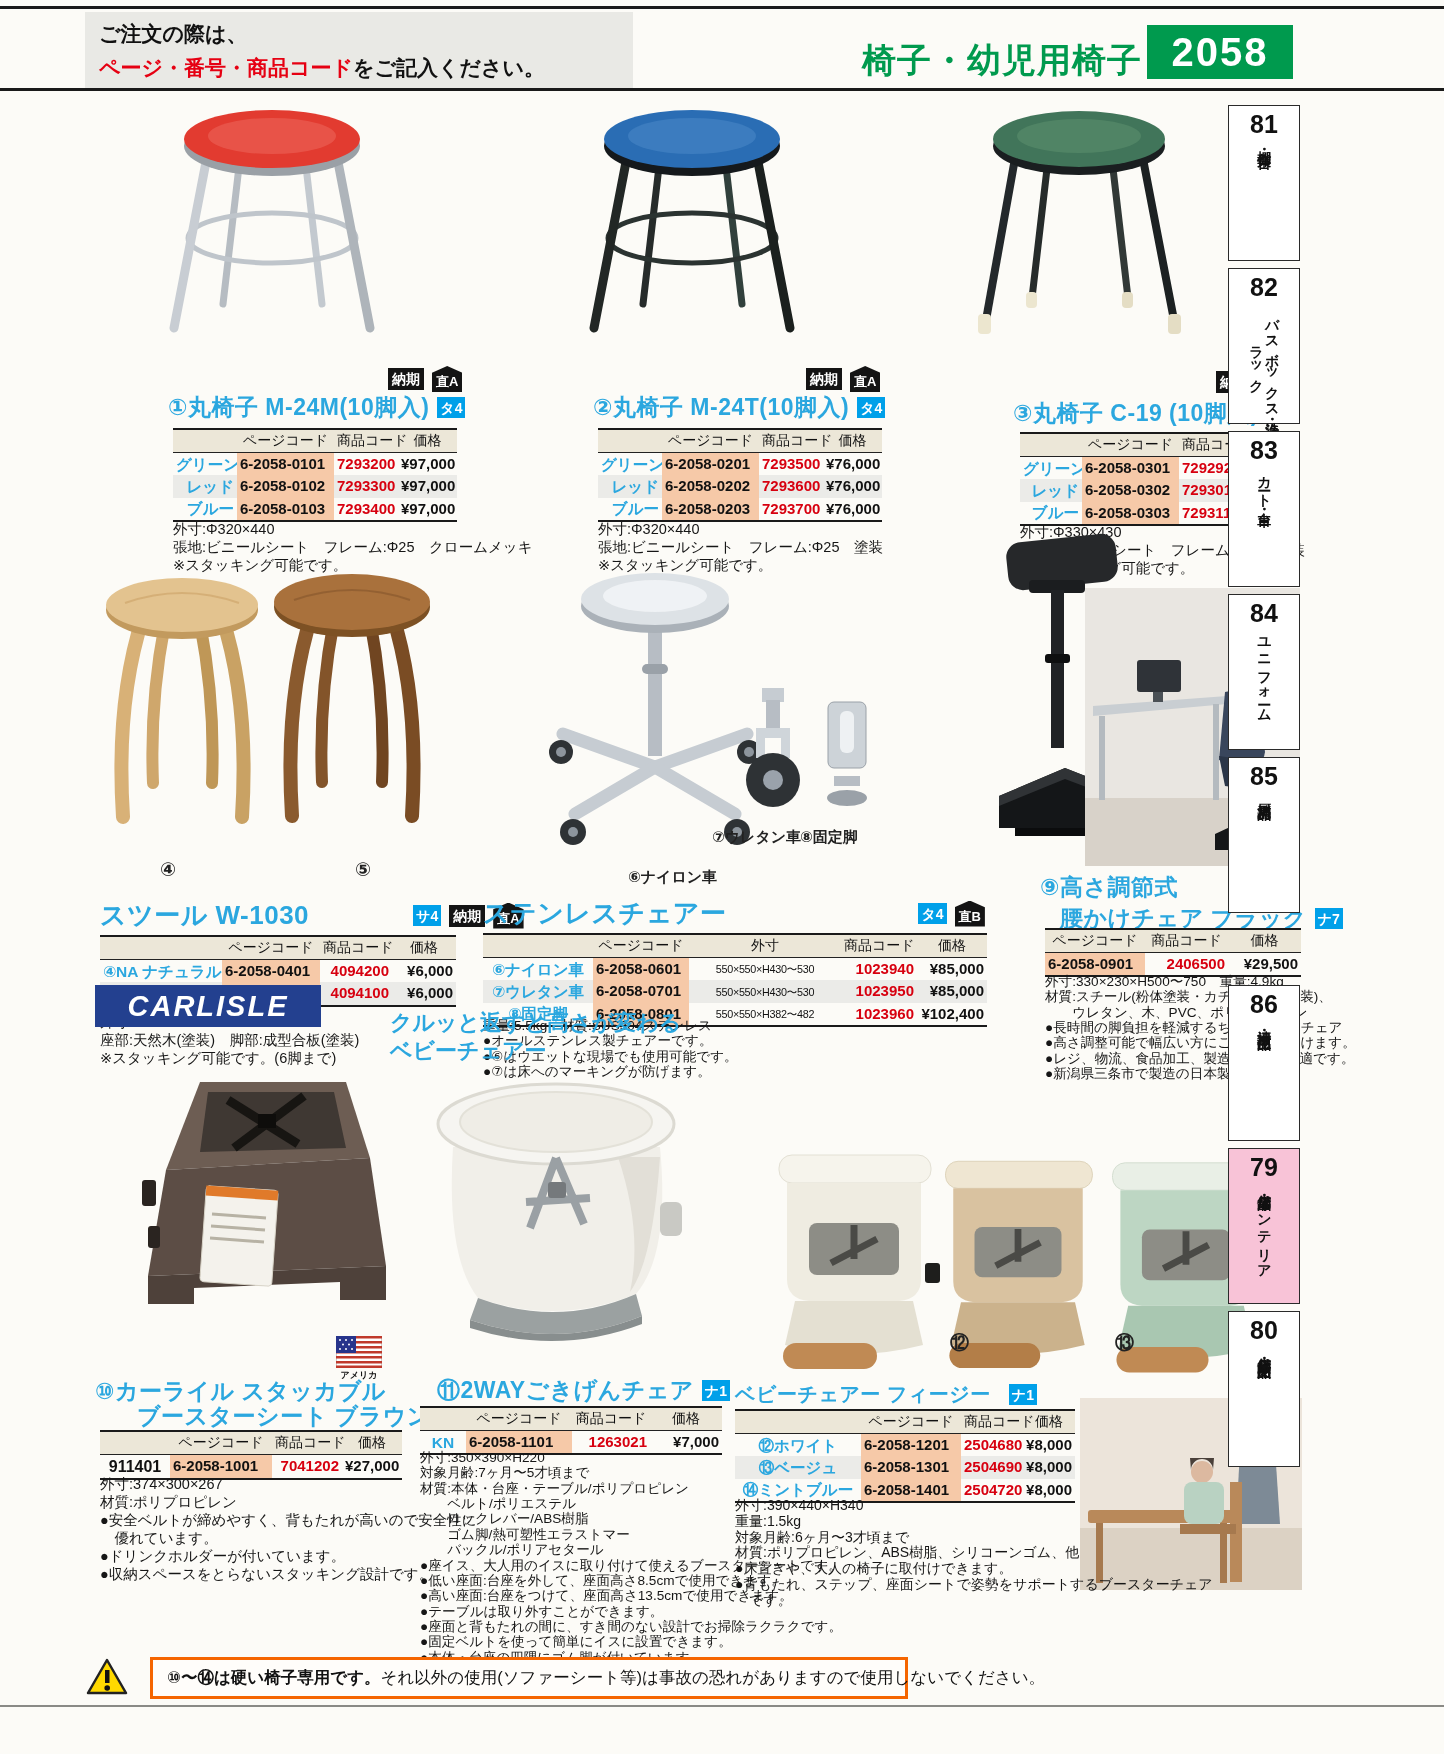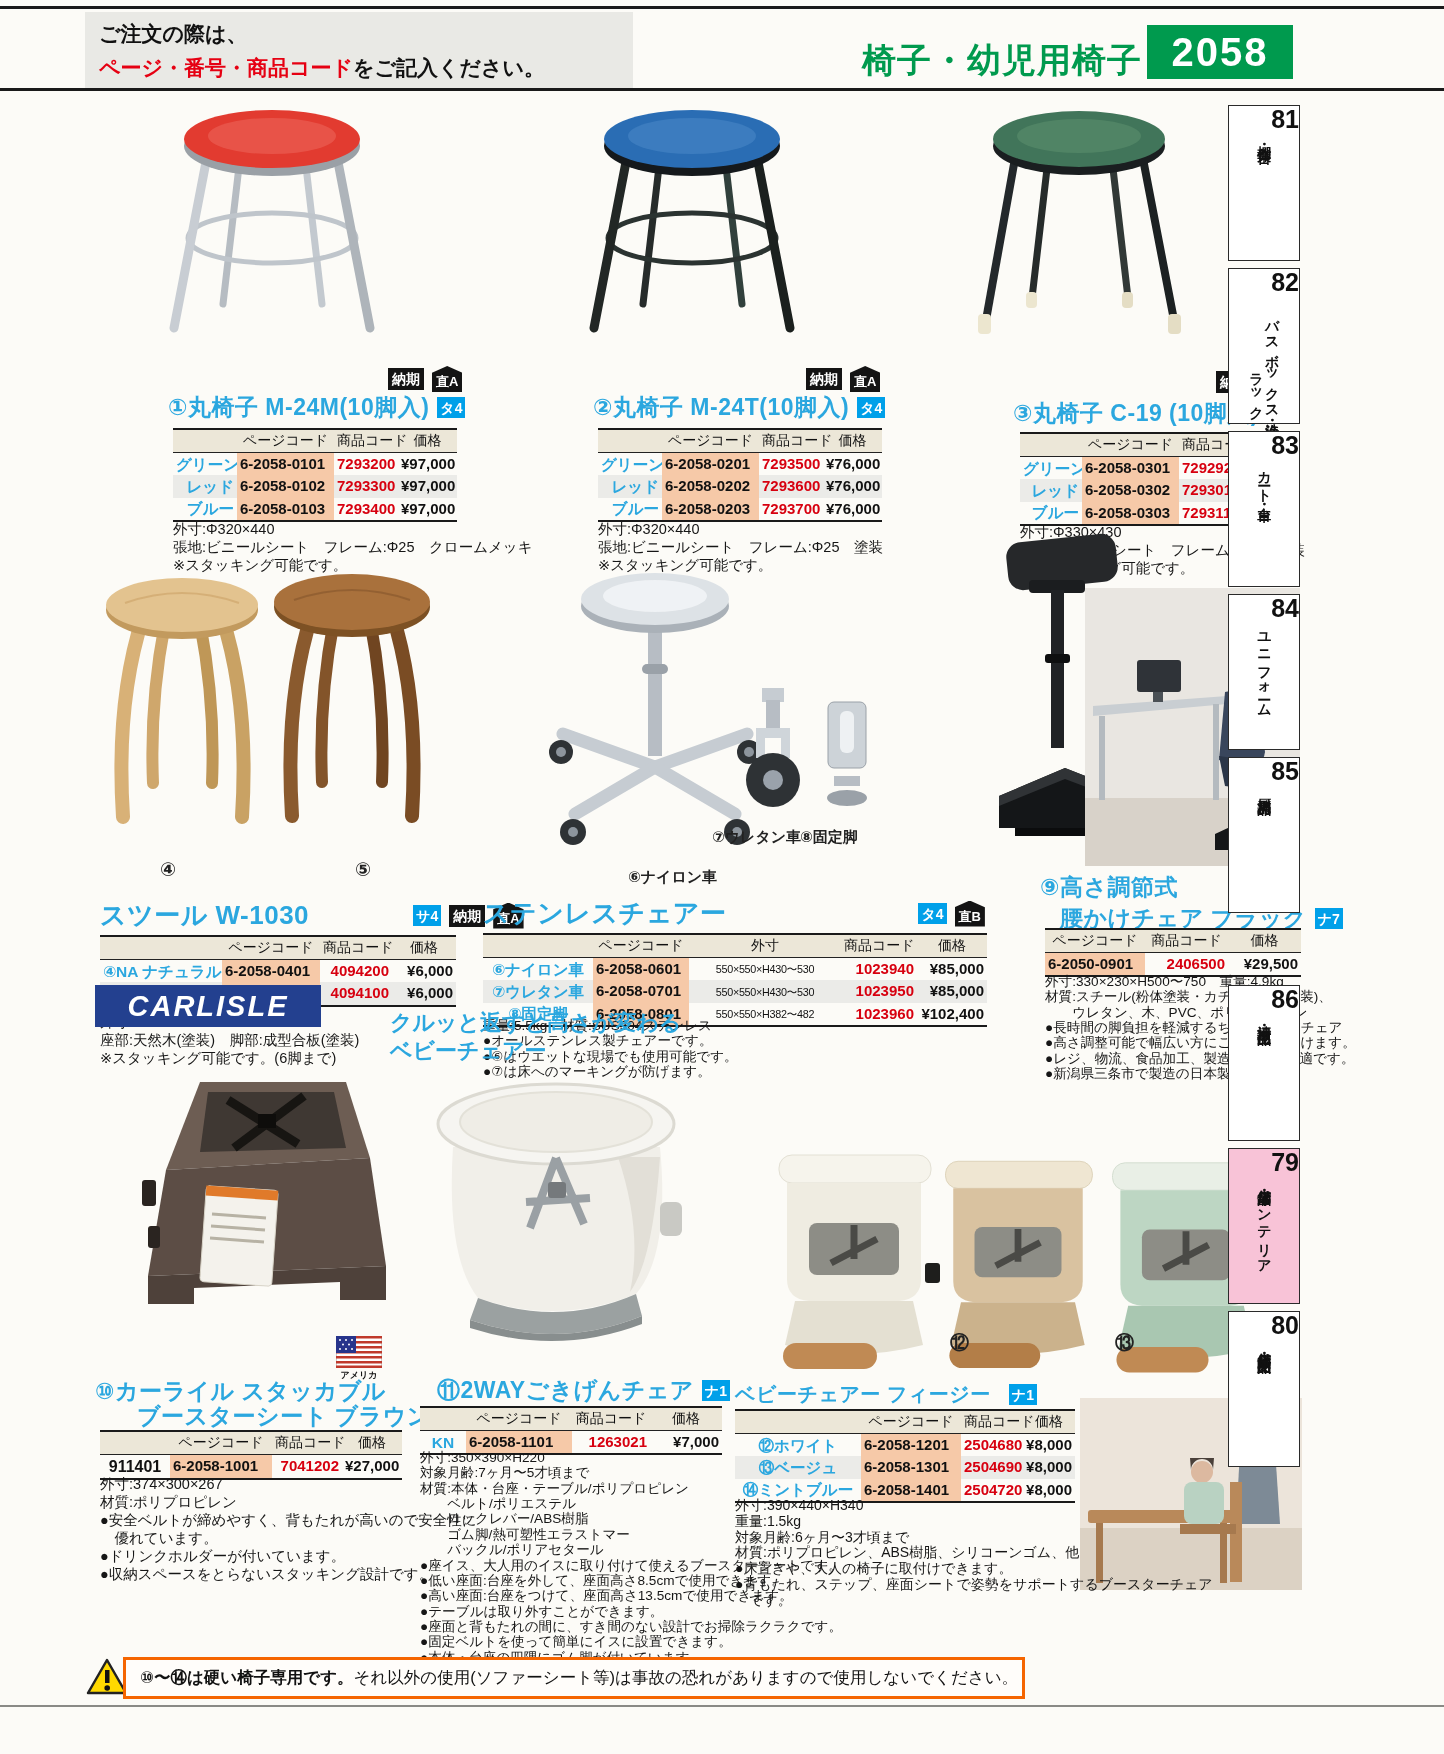--- a/index.html
+++ b/index.html
@@ -19,21 +19,21 @@
   td.lab{color:var(--blue,#2ba7df);font-weight:bold;text-align:right;font-size:15.5px}
   td.lab-l{text-align:center}
   td.lab-k{color:#111;text-align:center;font-size:16px;font-weight:bold}
   td.pc{background:var(--salmon,#f6c9a8);font-weight:bold;text-align:left;font-size:15px}
   td.ic{color:var(--red,#d7000f);font-weight:bold;text-align:right;font-size:15px}
   td.pr{text-align:right;font-weight:bold;font-size:15px}
   td.dims{font-size:10.8px;text-align:center;letter-spacing:-.3px}
   .b-blk{display:inline-block;background:#141414;color:#fff;font-weight:bold;font-size:14px;padding:4px 4px;line-height:1;white-space:nowrap}
   .b-house{display:inline-block;background:#141414;color:#fff;font-weight:bold;font-size:13px;padding:9px 4px 4px;line-height:1;clip-path:polygon(50% 0,100% 26%,100% 100%,0 100%,0 26%);white-space:nowrap}
   .b-blu{display:inline-block;background:var(--badge_blue,#00a0e9);color:#fff;font-weight:bold;font-size:14px;padding:3.5px 3px;line-height:1;white-space:nowrap}
-  .tab{position:absolute;left:1228px;width:72px;height:156px;background:#fff;border:1.5px solid #2a2a2a;text-align:right;}
+  .tab{position:absolute;left:1228px;width:72px;height:156px;background:#fff;border:1.5px solid #2a2a2a;text-align:center;padding-top:5px}
   .tab.pink{background:var(--tab_pink,#f8c3d7)}
   .tab .n{font-size:25px;font-weight:bold;line-height:1.05}
   .tab .l{writing-mode:vertical-rl;text-orientation:upright;font-weight:bold;font-size:14px;line-height:1.12;margin:3px auto 0;max-height:116px;letter-spacing:1px}
   .cnum{font-size:19px;color:#222;font-weight:bold}
   .cap{font-size:15px;font-weight:bold;color:#222;white-space:nowrap}
   .notebox{background:var(--header_gray,#e9e9e5);padding:8px 14px}
   .notebox .l1{font-size:21px;font-weight:bold}
   .notebox .l2{font-size:21px;font-weight:bold;margin-top:6px}
   .notebox .red{color:var(--red2,#e60012)}
   .cat{color:var(--green,#009a4e);font-weight:bold;font-size:34px;letter-spacing:1px;white-space:nowrap}
@@ -444,21 +444,21 @@
       </colgroup>
     <thead>
         <tr>
           <th>ページコード</th>
           <th>商品コード</th>
           <th>価格</th>
         </tr>
       </thead>
     <tbody>
       <tr>
-          <td class="pc">6-2050-0901</td>
+          <td class="pc">6-2058-0901</td>
           <td class="ic">2406500</td>
           <td class="pr">¥29,500</td>
         </tr>
     </tbody>
   </table>
   <div class="abs specs sm" style="left:1045px;top:974px">
       <div>外寸:330×230×H500〜750　重量:4.9kg</div>
       <div>材質:スチール(粉体塗装・カチオン電着塗装)、</div>
       <div>　　ウレタン、木、PVC、ポリプロピレン</div>
       <div>●長時間の脚負担を軽減するちょい腰かけチェア</div>
@@ -695,21 +695,21 @@
       <div>●床置きや、大人の椅子に取付けできます。</div>
       <div>●背もたれ、ステップ、座面シートで姿勢をサポートするブースターチェア</div>
       <div>　です。</div>
     </div>
 
   <svg class="abs" style="left:86px;top:1658px" width="42" height="38" viewBox="0 0 42 38">
     <polygon points="21,2 40,35 2,35" fill="#ffd900" stroke="#222" stroke-width="2.5" stroke-linejoin="round"></polygon>
     <rect x="19" y="12" width="4.5" height="13" fill="#111"></rect>
       <circle cx="21.2" cy="30" r="2.8" fill="#111"></circle>
   </svg>
-  <div class="abs warnbox" style="left:123px;top:1657px;width:902px;height:42px">
+  <div class="abs warnbox" style="left:150px;top:1657px;width:758px;height:42px">
     <b>⑩〜⑭は硬い椅子専用です。</b>
     <span>それ以外の使用(ソファーシート等)は事故の恐れがありますので使用しないでください。</span>
   </div>
   <div class="abs" style="left:0;top:1705px;width:1444px;height:1.5px;background:#8a8a86"></div>
 
   <div class="tab" style="top:105px">
     <div class="n">81</div>
       <div class="l">棚・作業台</div>
   </div>
   <div class="tab" style="top:268px">

